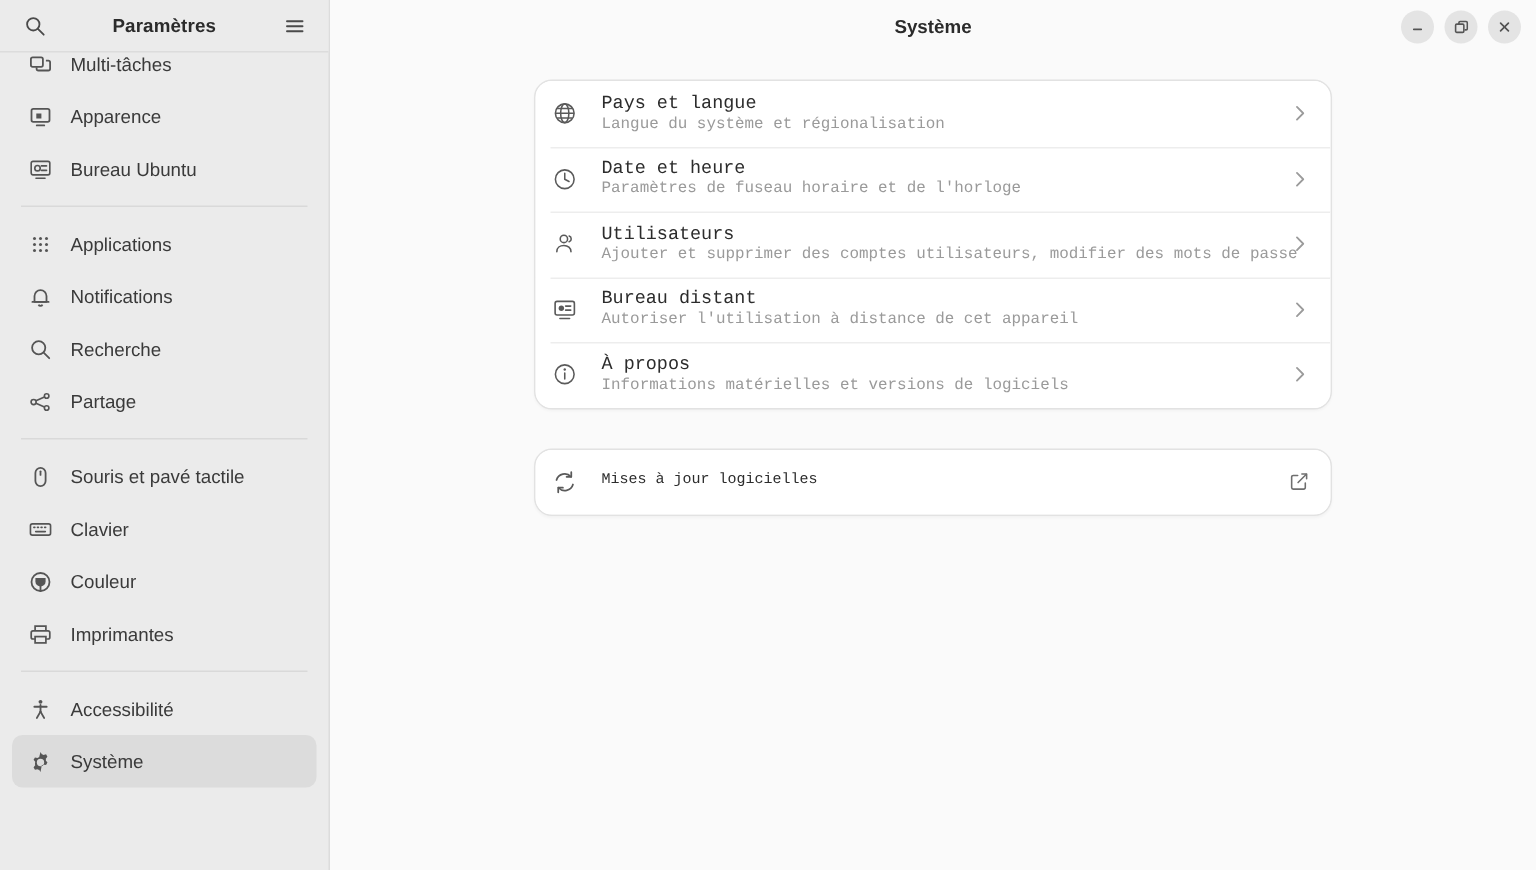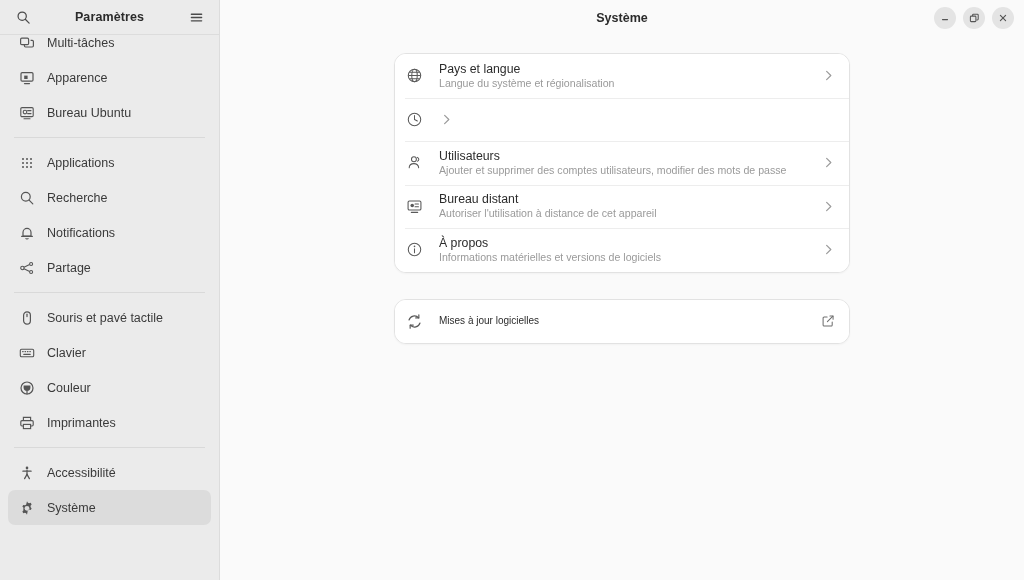--- a/index.html
+++ b/index.html
@@ -130,26 +130,27 @@
 
   .content {
     flex: 1;
     overflow: hidden;
     display: flex;
     flex-direction: column;
     align-items: center;
     padding-top: 18px;
   }
   .group {
-    width: 456px;
+    width: 532px;
     background: #ffffff;
     border: 1px solid #e2e2e2;
     border-radius: 12px;
     overflow: hidden;
     box-shadow: 0 1px 2px rgba(0,0,0,0.035);
+    font-family: Liberation Mono, monospace;
   }
   .group + .group { margin-top: 26px; }
 
   .row {
     display: flex;
     align-items: center;
     height: 43.5px;
     padding: 0 14px 0 10px;
     cursor: pointer;
     background: #fff;
@@ -274,36 +275,36 @@
                 <circle cx="7" cy="11" r="1"></circle>
                 <circle cx="11" cy="11" r="1"></circle>
             </svg>
           </span>
           <span class="sb-label">Applications</span>
         </div>
 
         <div class="sb-item">
           <span class="sb-icon">
             <svg width="16" height="16" viewBox="0 0 16 16" fill="none" stroke="currentColor" stroke-width="1.2">
-              <circle cx="6.8" cy="6.8" r="4.4"></circle>
-                <line x1="10.1" y1="10.1" x2="13.8" y2="13.8" stroke-linecap="round"></line>
-            </svg>
-          </span>
-          <span class="sb-label">Recherche</span>
-        </div>
-
-        <div class="sb-item">
-          <span class="sb-icon">
-            <svg width="16" height="16" viewBox="0 0 16 16" fill="none" stroke="currentColor" stroke-width="1.2">
               <path d="M4 11.2V7.4a4 4 0 1 1 8 0v3.8H4z" stroke-linejoin="round"></path>
               <line x1="2.6" y1="11.3" x2="13.4" y2="11.3" stroke-linecap="round"></line>
               <path d="M6.7 13.1a1.4 1.4 0 0 0 2.6 0"></path>
             </svg>
           </span>
           <span class="sb-label">Notifications</span>
+        </div>
+
+        <div class="sb-item">
+          <span class="sb-icon">
+            <svg width="16" height="16" viewBox="0 0 16 16" fill="none" stroke="currentColor" stroke-width="1.2">
+              <circle cx="6.8" cy="6.8" r="4.4"></circle>
+                <line x1="10.1" y1="10.1" x2="13.8" y2="13.8" stroke-linecap="round"></line>
+            </svg>
+          </span>
+          <span class="sb-label">Recherche</span>
         </div>
 
 
         <div class="sb-item">
           <span class="sb-icon">
             <svg width="16" height="16" viewBox="0 0 16 16" fill="none" stroke="currentColor" stroke-width="1.1">
               <circle cx="3.4" cy="8" r="1.7"></circle>
                 <circle cx="12.1" cy="4" r="1.5"></circle>
                 <circle cx="12.1" cy="12" r="1.5"></circle>
               <line x1="5" y1="7.2" x2="10.6" y2="4.6"></line>
@@ -442,20 +443,24 @@
           </span>
         </div>
 
         <div class="row">
           <span class="row-icon">
             <svg width="17" height="17" viewBox="0 0 18 18" fill="none" stroke="currentColor" stroke-width="1.1">
               <circle cx="9" cy="9" r="6.6"></circle>
               <polyline points="9,4.8 9,9 12,10.6" stroke-linecap="round" stroke-linejoin="round"></polyline>
             </svg>
           </span>
+          <span class="row-text">
+            <span class="row-title">Date et heure</span>
+            <span class="row-sub">Paramètres de fuseau horaire et de l'horloge</span>
+          </span>
           <span class="row-chevron">
             <svg width="13" height="13" viewBox="0 0 14 14" fill="none" stroke="currentColor" stroke-width="1.3" stroke-linecap="round" stroke-linejoin="round">
               <polyline points="5,2.5 9.5,7 5,11.5"></polyline>
             </svg>
           </span>
         </div>
 
         <div class="row">
           <span class="row-icon">
             <svg width="17" height="17" viewBox="0 0 18 18" fill="none" stroke="currentColor" stroke-width="1.1">

